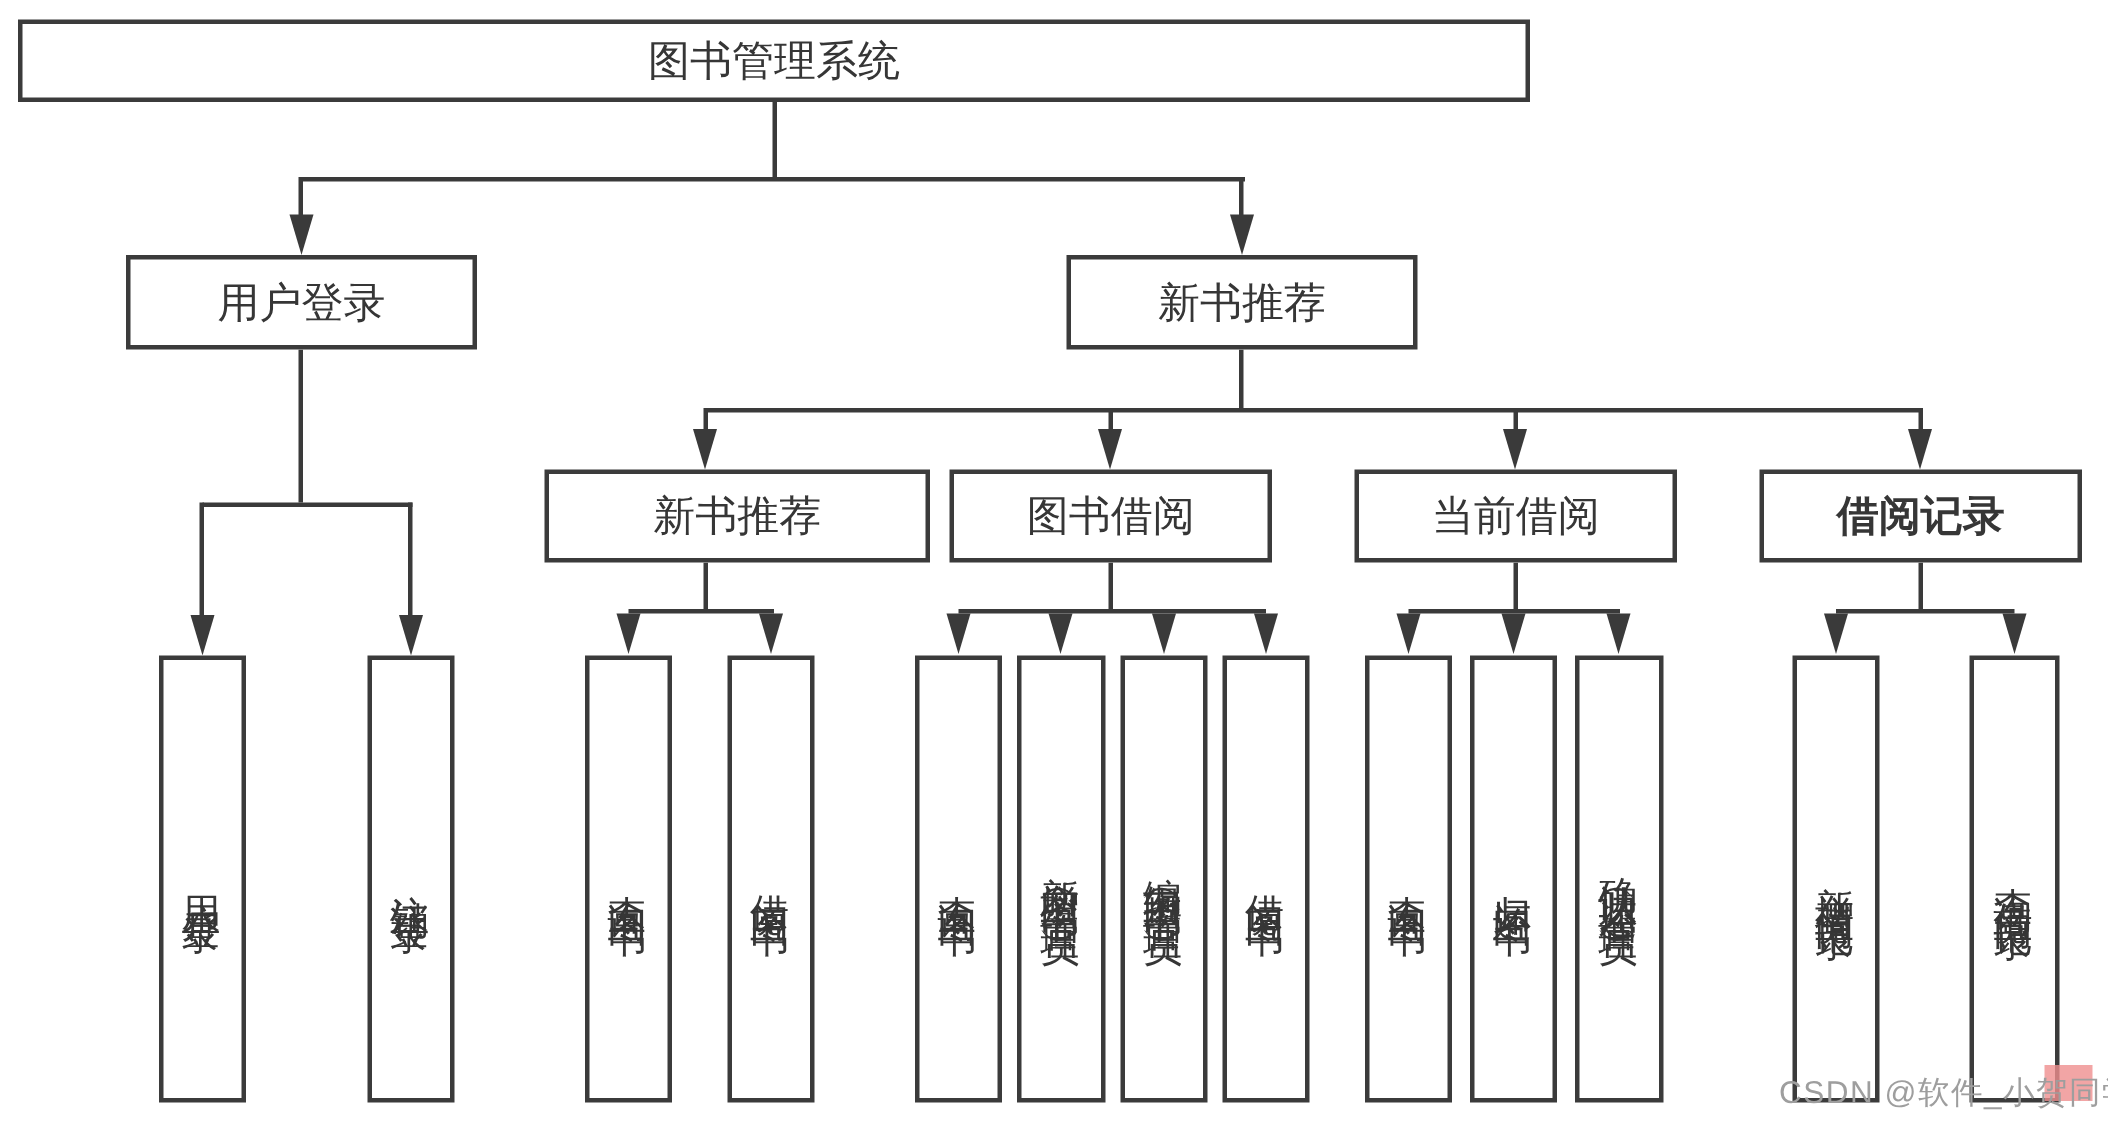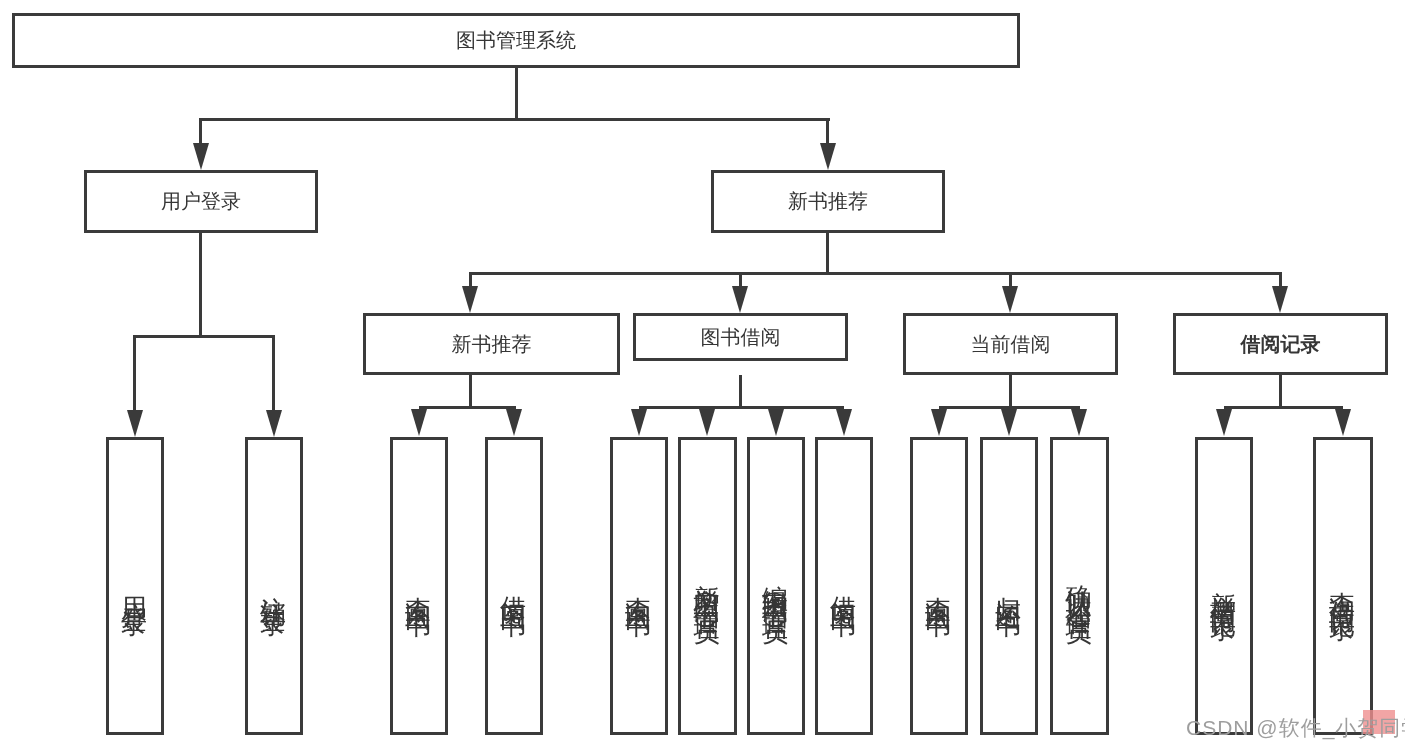--- a/index.html
+++ b/index.html
@@ -3,21 +3,21 @@
 <meta charset="utf-8">
 <style>
   html,body{margin:0;padding:0;background:#ffffff;}
   body{width:1405px;height:747px;overflow:hidden;
        font-family:"Liberation Sans","DejaVu Sans",sans-serif;}
   .canvas{position:absolute;left:0;top:0;width:1405px;height:747px;background:#fff;}
 
   
   .hbox{position:absolute;box-sizing:border-box;border:3px solid #3b3b3b;background:#fff;
         display:flex;align-items:center;justify-content:center;
-        font-size:20px;color:#363636;white-space:nowrap;}
+        font-size:28px;color:#363636;white-space:nowrap;}
 
   
   .vbox{position:absolute;box-sizing:border-box;border:3px solid #3b3b3b;background:#fff;
         display:flex;align-items:center;justify-content:center;
         writing-mode:vertical-rl;text-orientation:mixed;
         font-size:26px;letter-spacing:5px;color:#363636;}
 
   
   .ln{position:absolute;background:#3a3a3a;}
   .arr{position:absolute;width:0;height:0;
@@ -82,21 +82,21 @@
   <div class="ln" style="left:1224px;top:406px;width:119px;height:3px;"></div>
   <div class="arr" style="left:1216px;top:409px;"></div>
   <div class="arr" style="left:1335px;top:409px;"></div>
 
   <div class="hbox" style="left:12px;top:13px;width:1008px;height:55px;">图书管理系统</div>
 
   <div class="hbox" style="left:84px;top:170px;width:234px;height:63px;">用户登录</div>
   <div class="hbox" style="left:711px;top:170px;width:234px;height:63px;">新书推荐</div>
 
   <div class="hbox" style="left:363px;top:313px;width:257px;height:62px;">新书推荐</div>
-  <div class="hbox" style="left:633px;top:313px;width:215px;height:48px;">图书借阅</div>
+  <div class="hbox" style="left:633px;top:313px;width:215px;height:62px;">图书借阅</div>
   <div class="hbox" style="left:903px;top:313px;width:215px;height:62px;">当前借阅</div>
   <div class="hbox" style="left:1173px;top:313px;width:215px;height:62px;font-weight:bold;">借阅记录</div>
 
   <div class="vbox" style="left:106px;top:437px;width:58px;height:298px;">用户登录</div>
   <div class="vbox" style="left:245px;top:437px;width:58px;height:298px;">注销登录</div>
 
   <div class="vbox" style="left:390px;top:437px;width:58px;height:298px;">查询图书</div>
   <div class="vbox" style="left:485px;top:437px;width:58px;height:298px;">借阅图书</div>
 
   <div class="vbox" style="left:610px;top:437px;width:58px;height:298px;">查询图书</div>

